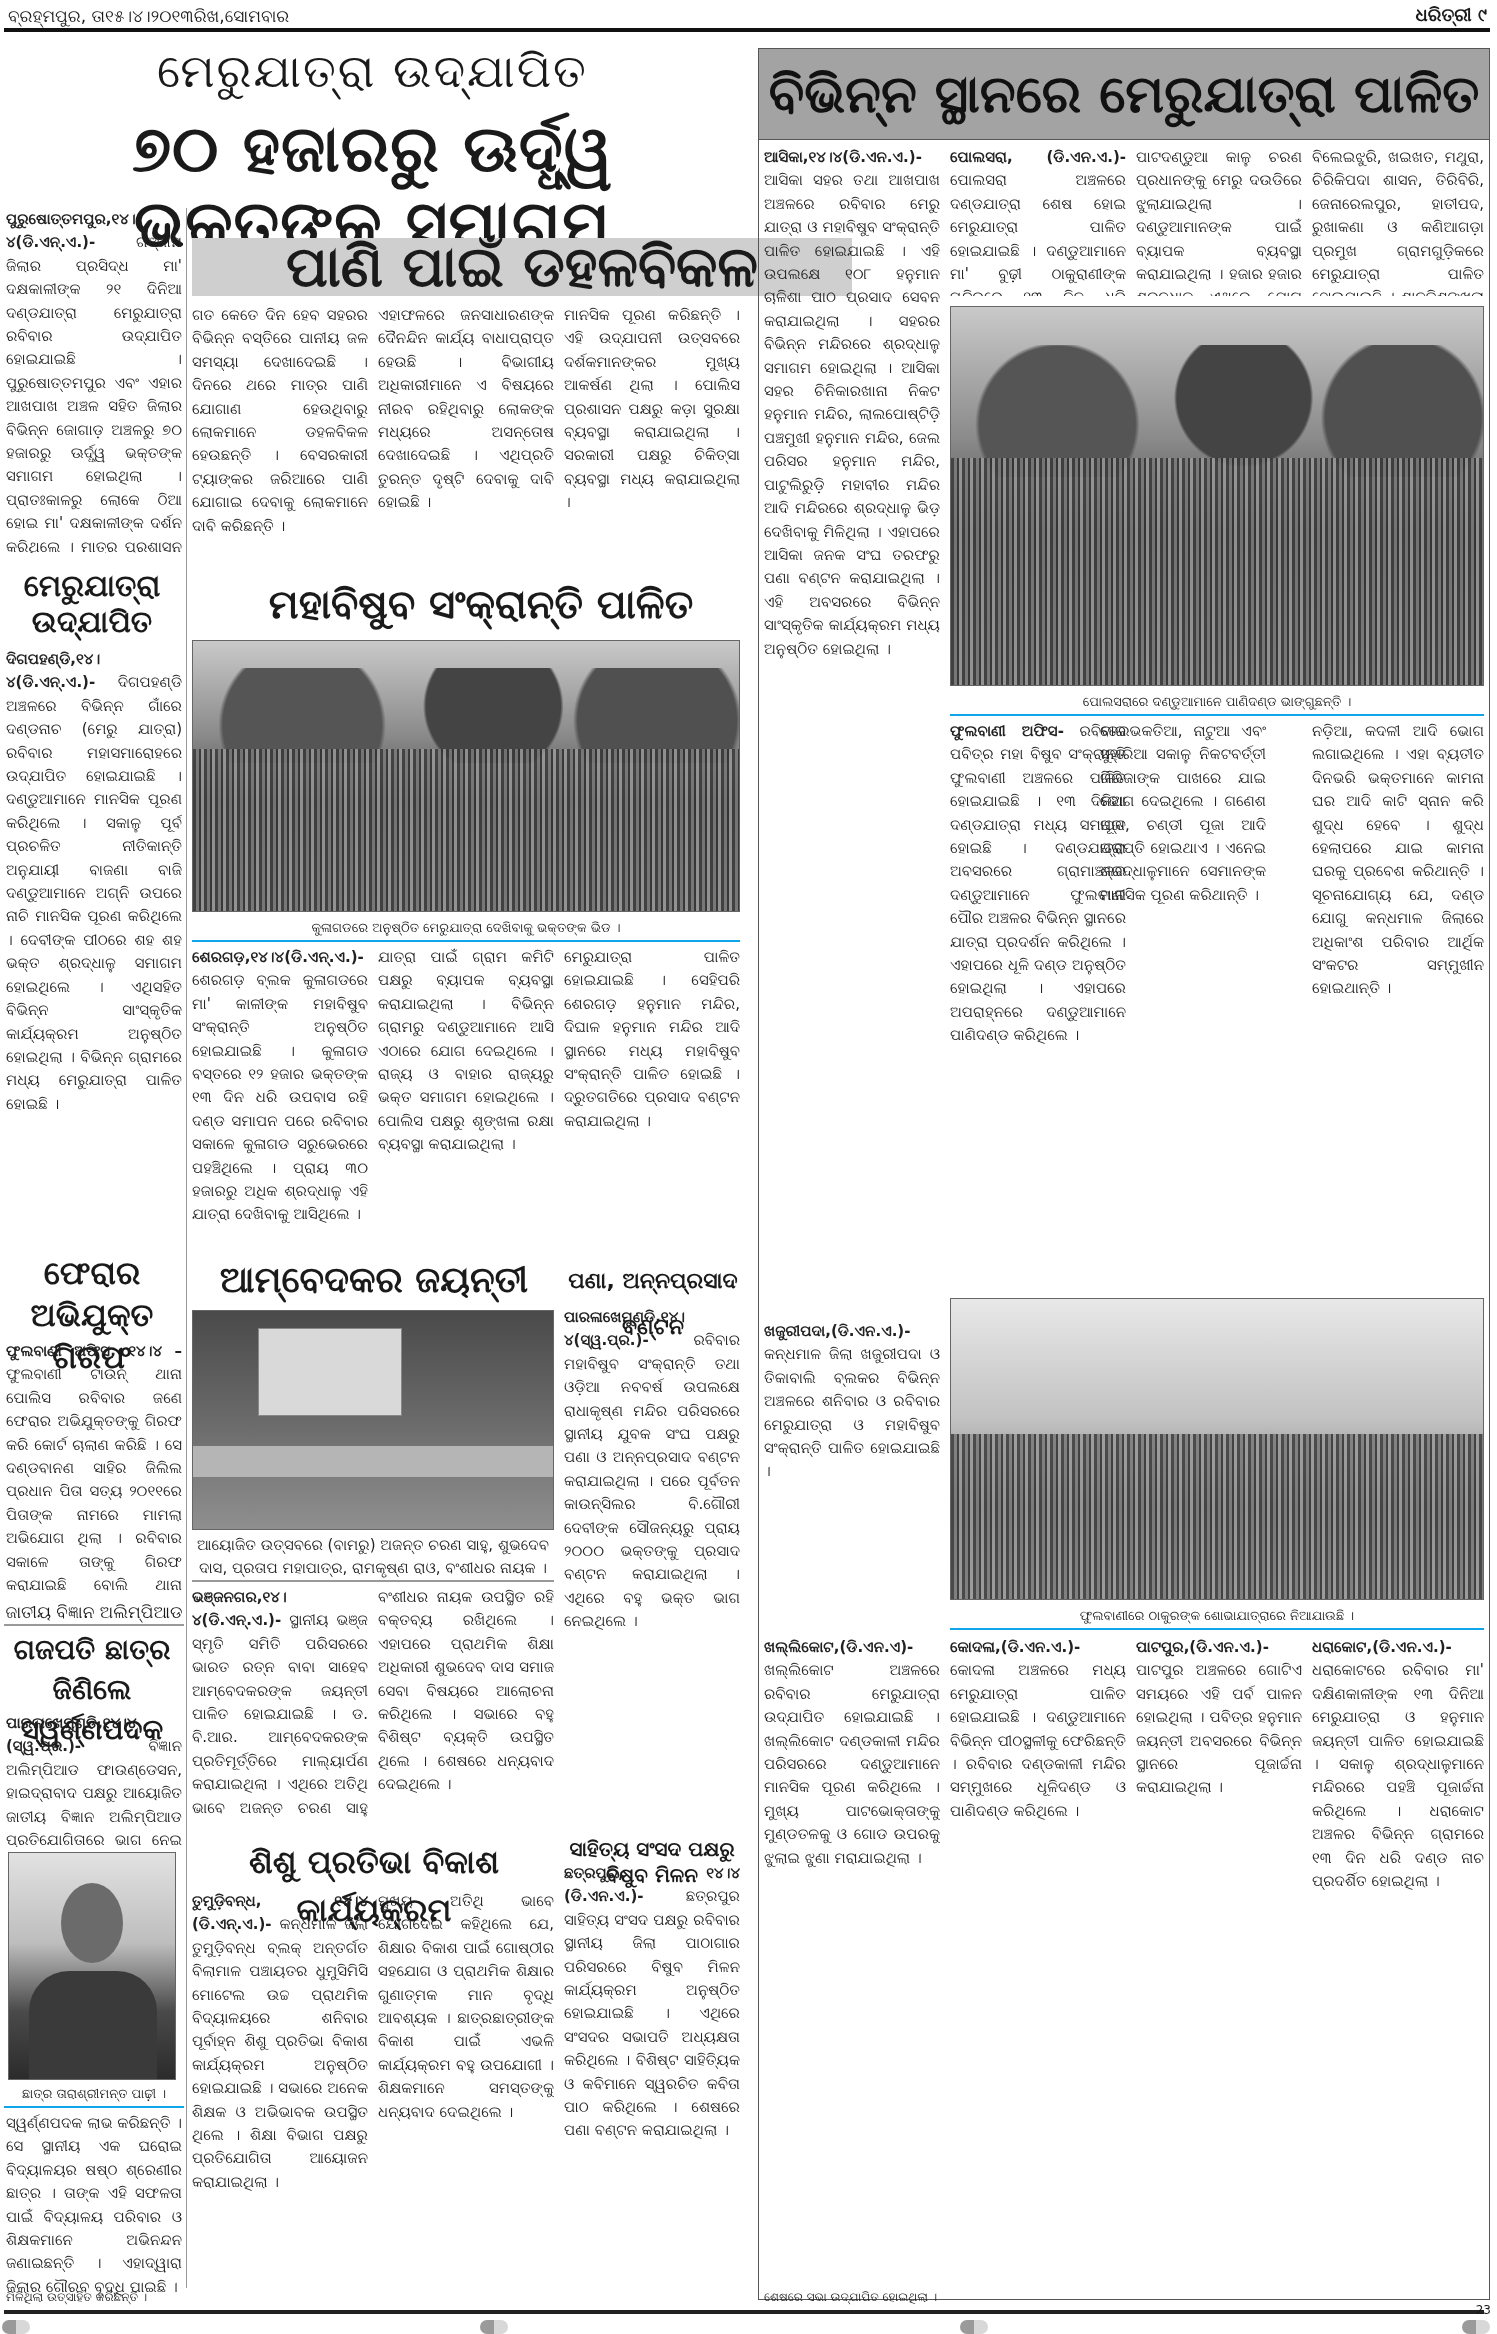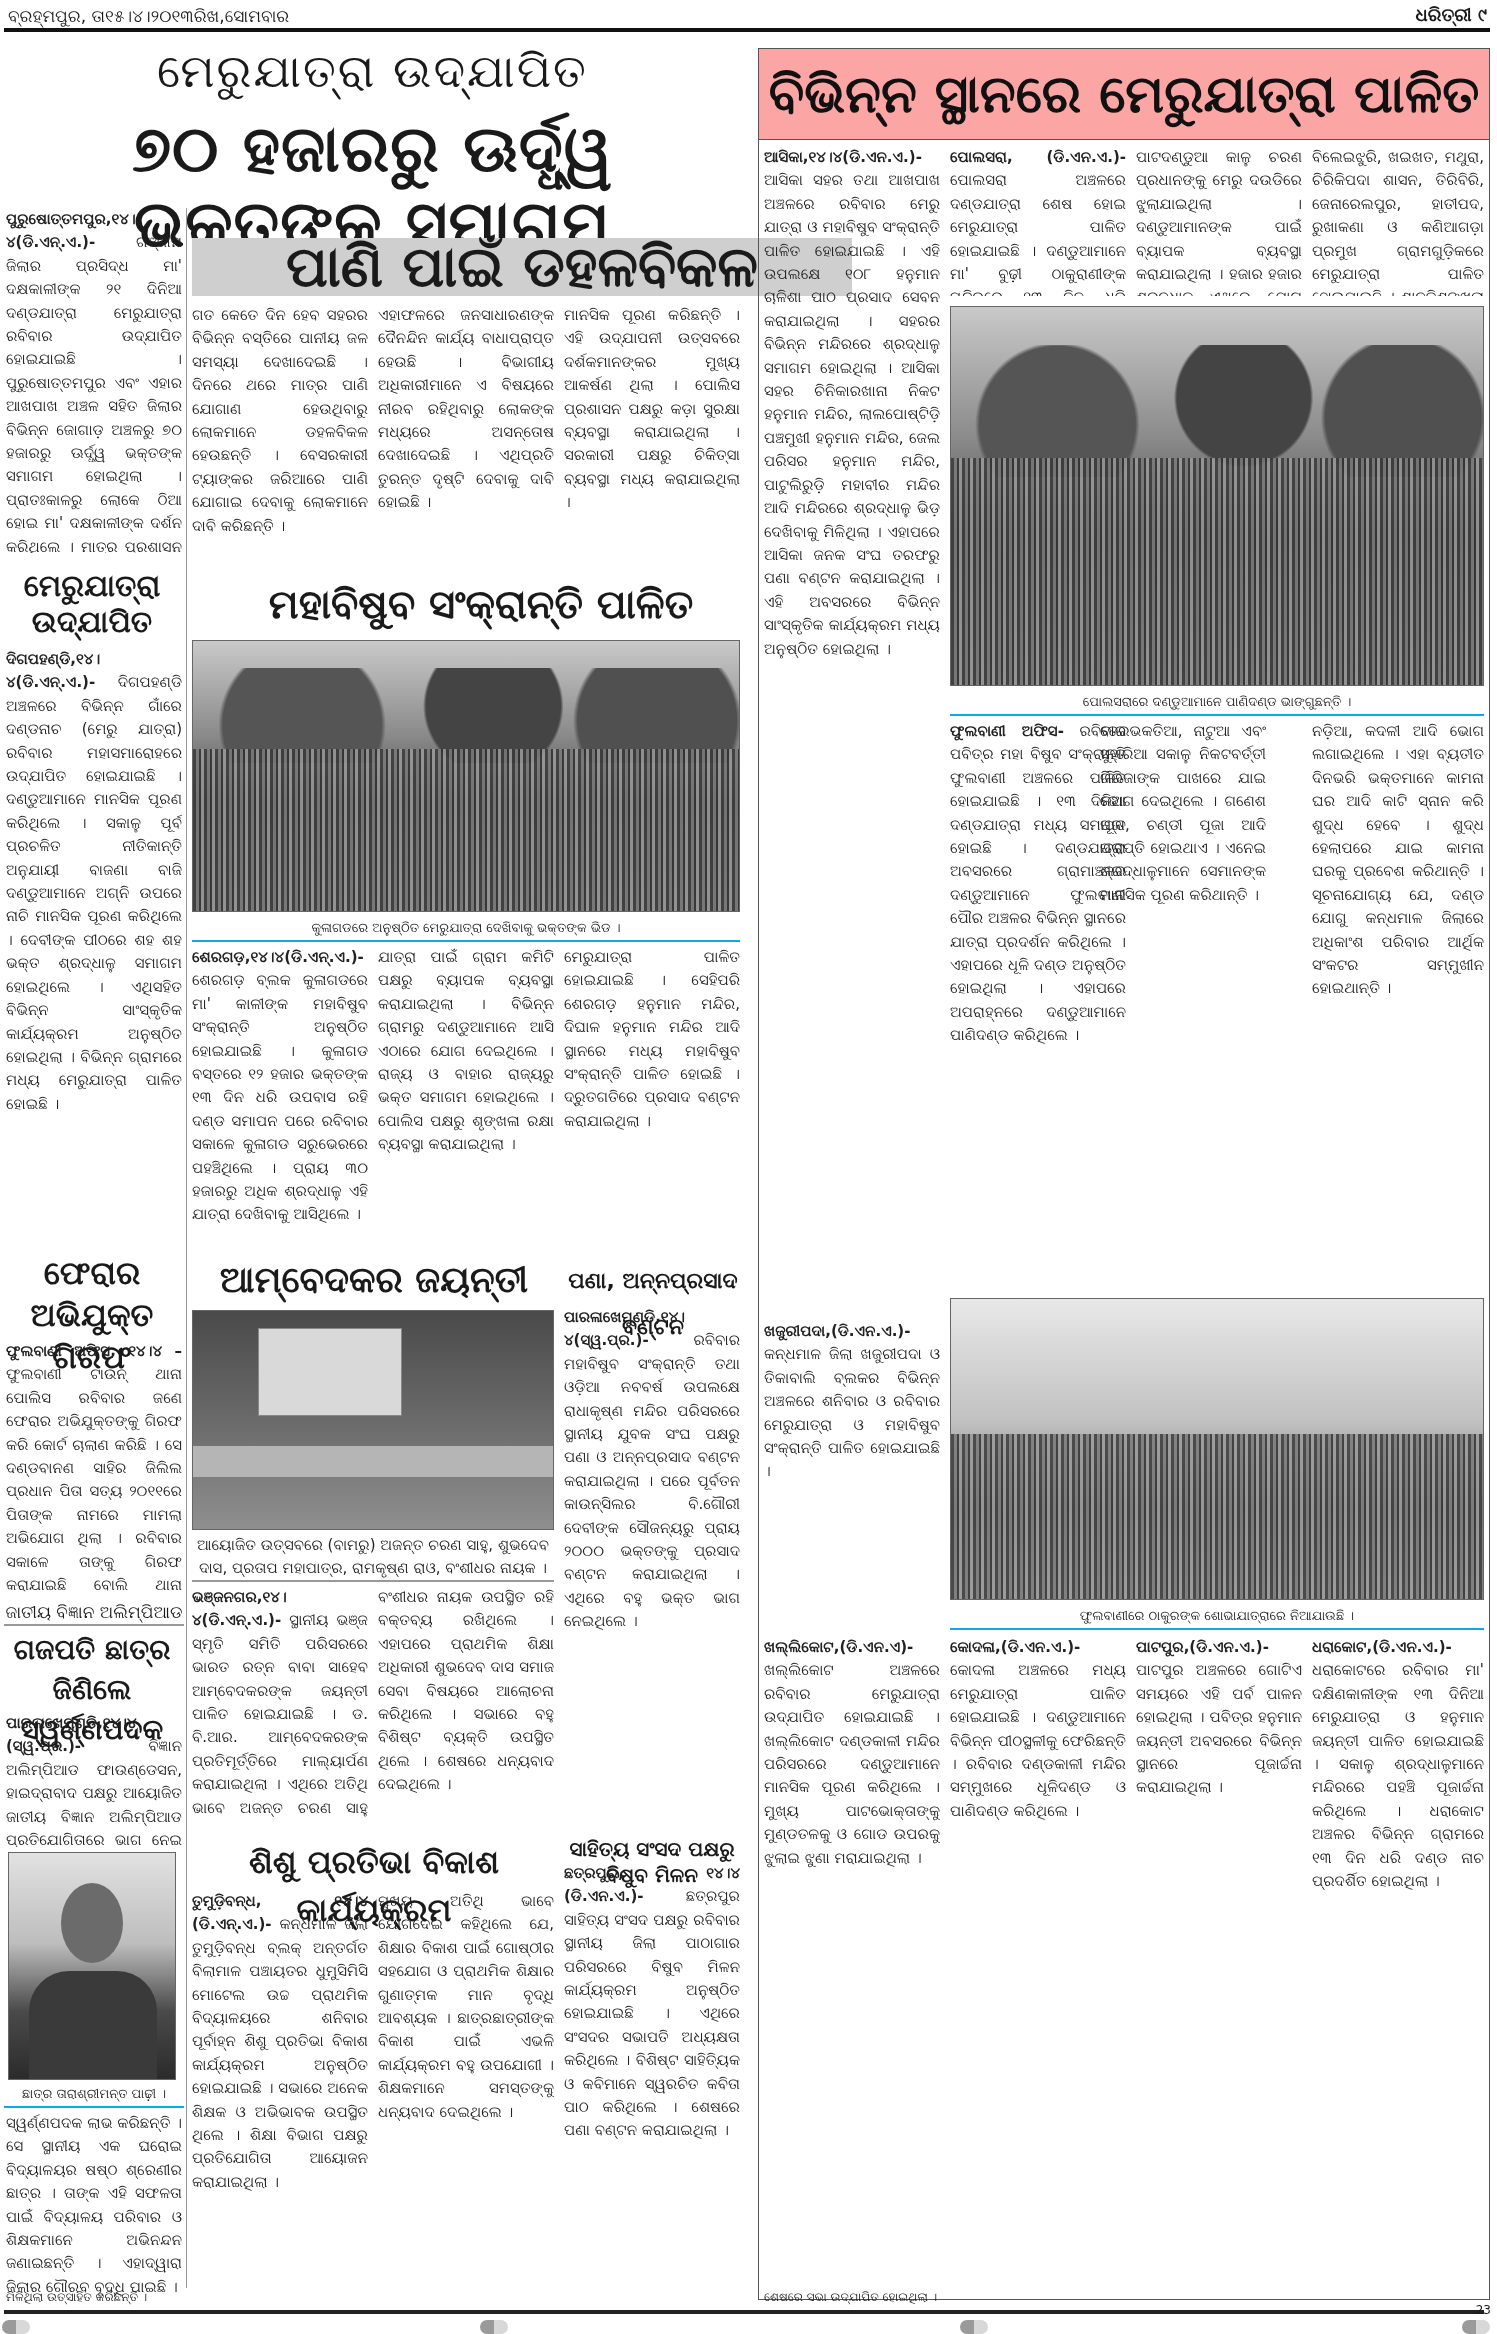--- a/index.html
+++ b/index.html
@@ -3,21 +3,21 @@
 <meta charset="utf-8">
 <style>
   * { box-sizing: border-box; margin: 0; padding: 0; }
   body { width: 1497px; height: 2334px; background: #ffffff; font-family: "DejaVu Sans", sans-serif; color: #1a1a1a; position: relative; overflow: hidden; }
   .abs { position: absolute; }
   .dateline { left: 8px; top: 6px; font-size: 17px; }
   .pagetag { right: 10px; top: 4px; font-size: 18px; font-weight: bold; }
   .toprule { left: 4px; top: 28px; width: 1486px; height: 4px; background: #111; }
   .kicker { left: 0; top: 44px; width: 745px; text-align: center; font-size: 46px; letter-spacing: 2px; }
   .lead-head { left: 0; top: 112px; width: 745px; text-align: center; font-size: 64px; font-weight: bold; letter-spacing: 1px; }
-  .banner-right { left: 758px; top: 48px; width: 732px; height: 92px; background: #fca5a5; border: 1px solid #555; font-size: 52px; font-weight: bold; text-align: center; line-height: 90px; color: #111; }
+  .banner-right { left: 758px; top: 48px; width: 732px; height: 92px; background: #a3a3a3; border: 1px solid #555; font-size: 52px; font-weight: bold; text-align: center; line-height: 90px; color: #111; }
   .col { font-size: 15px; line-height: 23.4px; text-align: justify; overflow: hidden; color: #222; }
   .col .dl { font-weight: bold; }
   .colrule { width: 1px; background: #999; }
   .boxhead { background: #cfcfcf; font-weight: bold; text-align: center; }
   .subhead { font-weight: bold; text-align: center; }
   .photo { background: linear-gradient(180deg,#c9c9c9 0%,#8a8a8a 35%,#4e4e4e 60%,#6a6a6a 100%); border: 1px solid #666; position: absolute; overflow: hidden; }
   .photo .crowd { position: absolute; left: 0; right: 0; bottom: 0; height: 60%; background: repeating-linear-gradient(90deg,#3a3a3a 0 3px,#7a7a7a 3px 6px,#2f2f2f 6px 8px,#9a9a9a 8px 11px); opacity: .85; }
   .photo .trees { position: absolute; left: 0; right: 0; top: 10%; height: 35%; background: radial-gradient(circle at 20% 60%,#555 0 18%,transparent 19%),radial-gradient(circle at 55% 40%,#444 0 22%,transparent 23%),radial-gradient(circle at 85% 55%,#505050 0 17%,transparent 18%); }
   .photo .stage { position: absolute; left: 18%; top: 8%; width: 40%; height: 40%; background: #d9d9d9; border: 1px solid #888; }
   .photo .table { position: absolute; left: 0; right: 0; top: 62%; height: 14%; background: #b5b5b5; }

